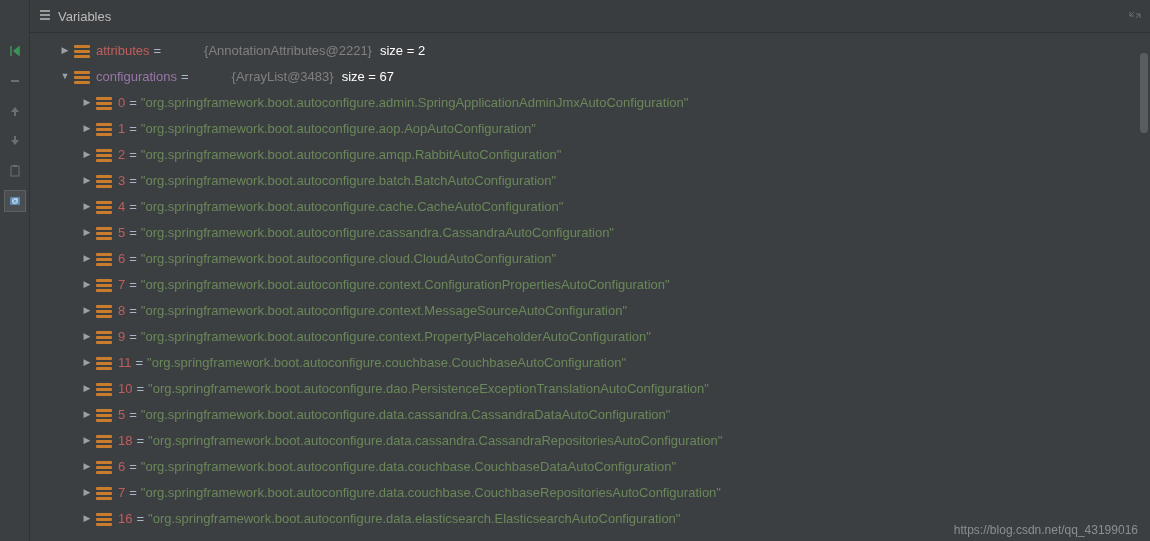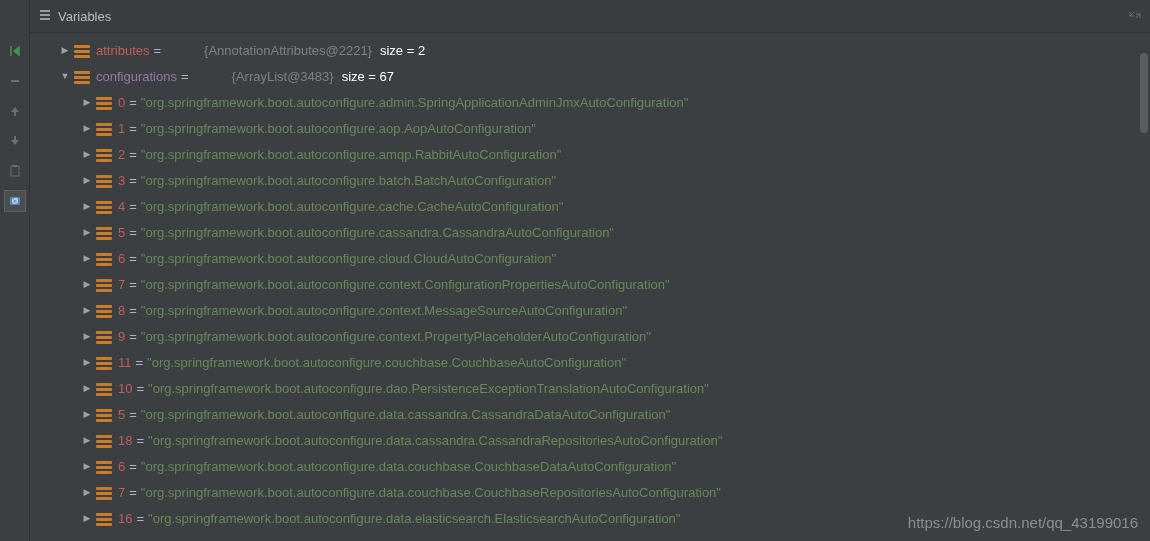--- a/index.html
+++ b/index.html
@@ -118,23 +118,23 @@
       right: 2px;
       top: 20px;
       width: 8px;
       height: 80px;
       background: #5a5d5f;
       border-radius: 4px;
     }
     .watermark {
       position: absolute;
       right: 12px;
-      bottom: 10px;
+      bottom: 4px;
       color: #8a8f93;
-      font-size: 15px;
+      font-size: 12px;
     }
   </style>
 </head>
 <body>
 
 <div class="left-gutter">
   <div class="gutter-icon">
     <svg width="14" height="14" viewBox="0 0 14 14">
         <path d="M3 2 L3 12 M6 7 L11 3 L11 11 Z" stroke="#3b9557" stroke-width="1.5" fill="#3b9557"></path>
       </svg>

